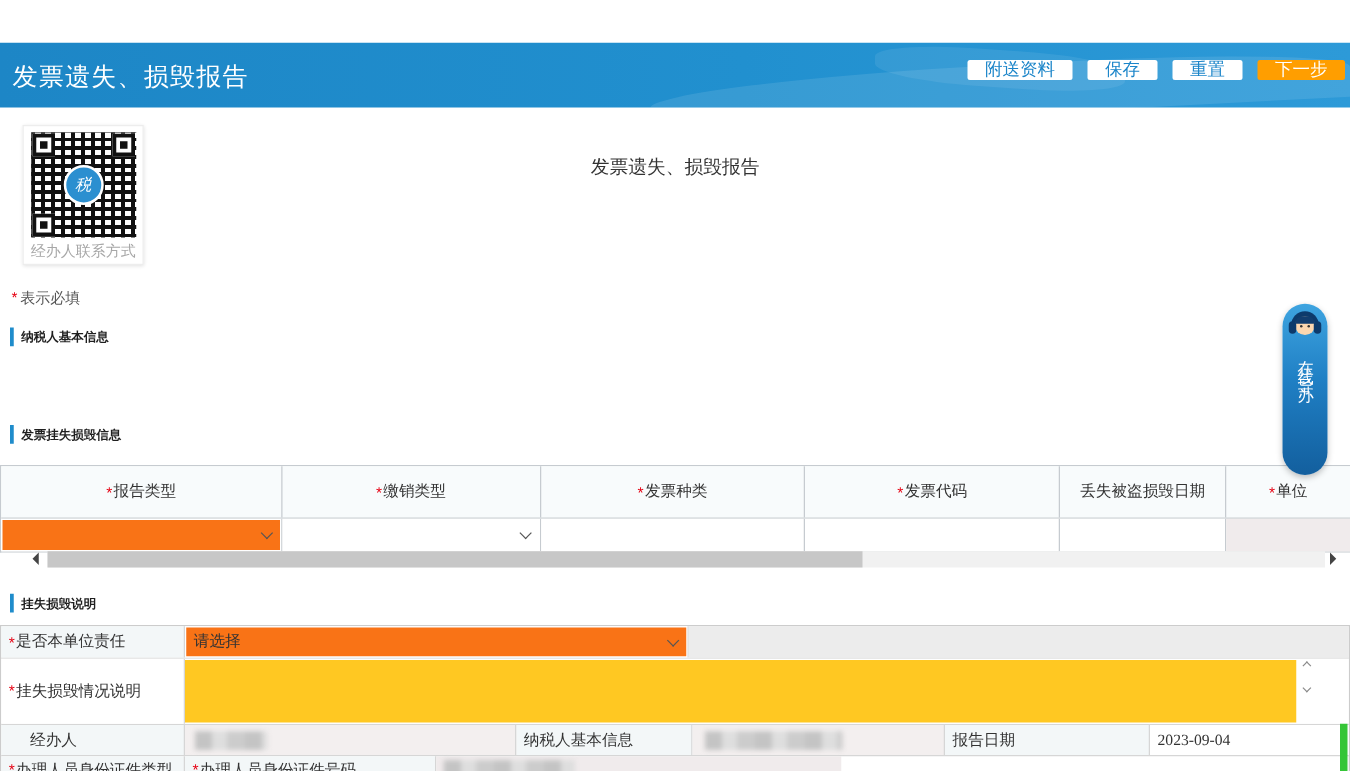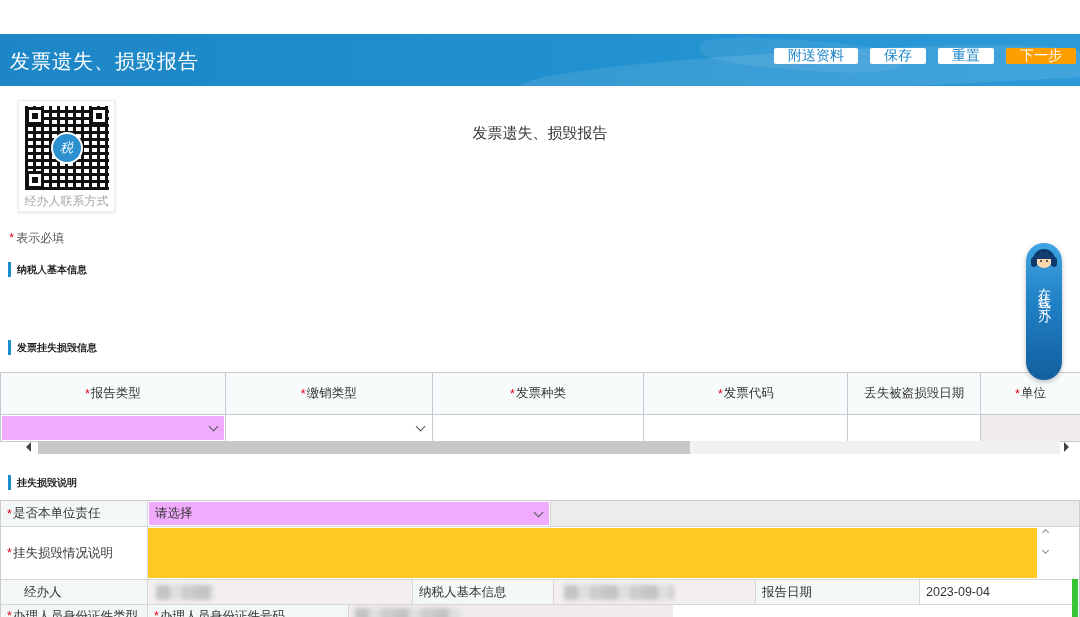--- a/index.html
+++ b/index.html
@@ -53,41 +53,41 @@
 
   
   .inv-table { position:absolute; left:0; top:338px; width:1080px; border:1px solid #c6cbd0; border-right:none; }
   .inv-hrow { display:flex; height:41px; background:#f8fbfc; }
   .inv-hcell { display:flex; align-items:center; justify-content:center; font-size:12.5px; color:#333;
     border-right:1px solid #c6cbd0; }
   .inv-drow { display:flex; height:27px; border-top:1px solid #c6cbd0; background:#fff; }
   .inv-dcell { border-right:1px solid #c6cbd0; position:relative; background:#fff; }
   .sel { position:absolute; inset:1px; display:flex; align-items:center; padding:0 20px 0 6px;
     font-size:12.5px; color:#333; cursor:pointer; }
-  .sel.yellow { background:#f0abfc; }
+  .sel.yellow { background:#f97316; }
   .chev { position:absolute; right:7px; top:50%; width:7px; height:7px; margin-top:-5px;
     border-right:1.5px solid #555; border-bottom:1.5px solid #555; transform:rotate(45deg); }
   .chev.small { width:5px; height:5px; border-color:#8a8a8a; }
   .disabled-cell { background:#f0ebec !important; }
 
   
   .hscroll { position:absolute; left:0; top:407px; width:1080px; height:14px; }
   .hs-arrow { position:absolute; top:1px; width:0; height:0; border:5px solid transparent; }
   .hs-arrow.left { left:26px; border-right-color:#444; border-left-width:0; }
   .hs-arrow.right { left:1064px; border-left-color:#444; border-right-width:0; }
   .hs-track { position:absolute; left:38px; top:0; width:1022px; height:13px; background:#f1f1f1; }
   .hs-thumb { position:absolute; left:0; top:0; width:652px; height:13px; background:#c7c7c7; cursor:grab; }
 
   
   .exp-table { position:absolute; left:0; top:466px; width:1080px; border:1px solid #cccccc; font-size:12.5px; color:#333; }
   .exp-row { display:flex; border-bottom:1px solid #d6d6d6; }
   .exp-row:last-child { border-bottom:none; }
   .exp-label { background:#f3f7f8; display:flex; align-items:center; padding-left:6px; border-right:1px solid #d6d6d6; }
   .exp-cell { position:relative; border-right:1px solid #d6d6d6; background:#fff; }
-  .exp-cell:last-child, .exp-label:last-child { border-right:none; }
+  .exp-cell:last-child, .exp-label:last-child { border-right:none;font-family:Liberation Serif, serif; }
   .fill-gray { background:#ececec; }
   .fill-pink { background:#f3efef; }
   .ta-yellow { position:absolute; left:0; top:1px; bottom:1px; width:889px; background:#ffc822; cursor:text; }
   .ta-scroll { position:absolute; left:891px; top:2px; bottom:2px; width:12px; background:#fff; }
   .ta-scroll .chev { position:absolute; right:3px; }
   .ta-scroll .up { top:6px; transform:rotate(-135deg); }
   .ta-scroll .down { bottom:6px; transform:rotate(45deg); }
   .date-cell { display:flex; align-items:center; padding-left:6px; background:#fff; cursor:pointer; }
   .green-strip { position:absolute; left:1072px; top:545px; width:6px; height:47px; background:#35c537; }
 

